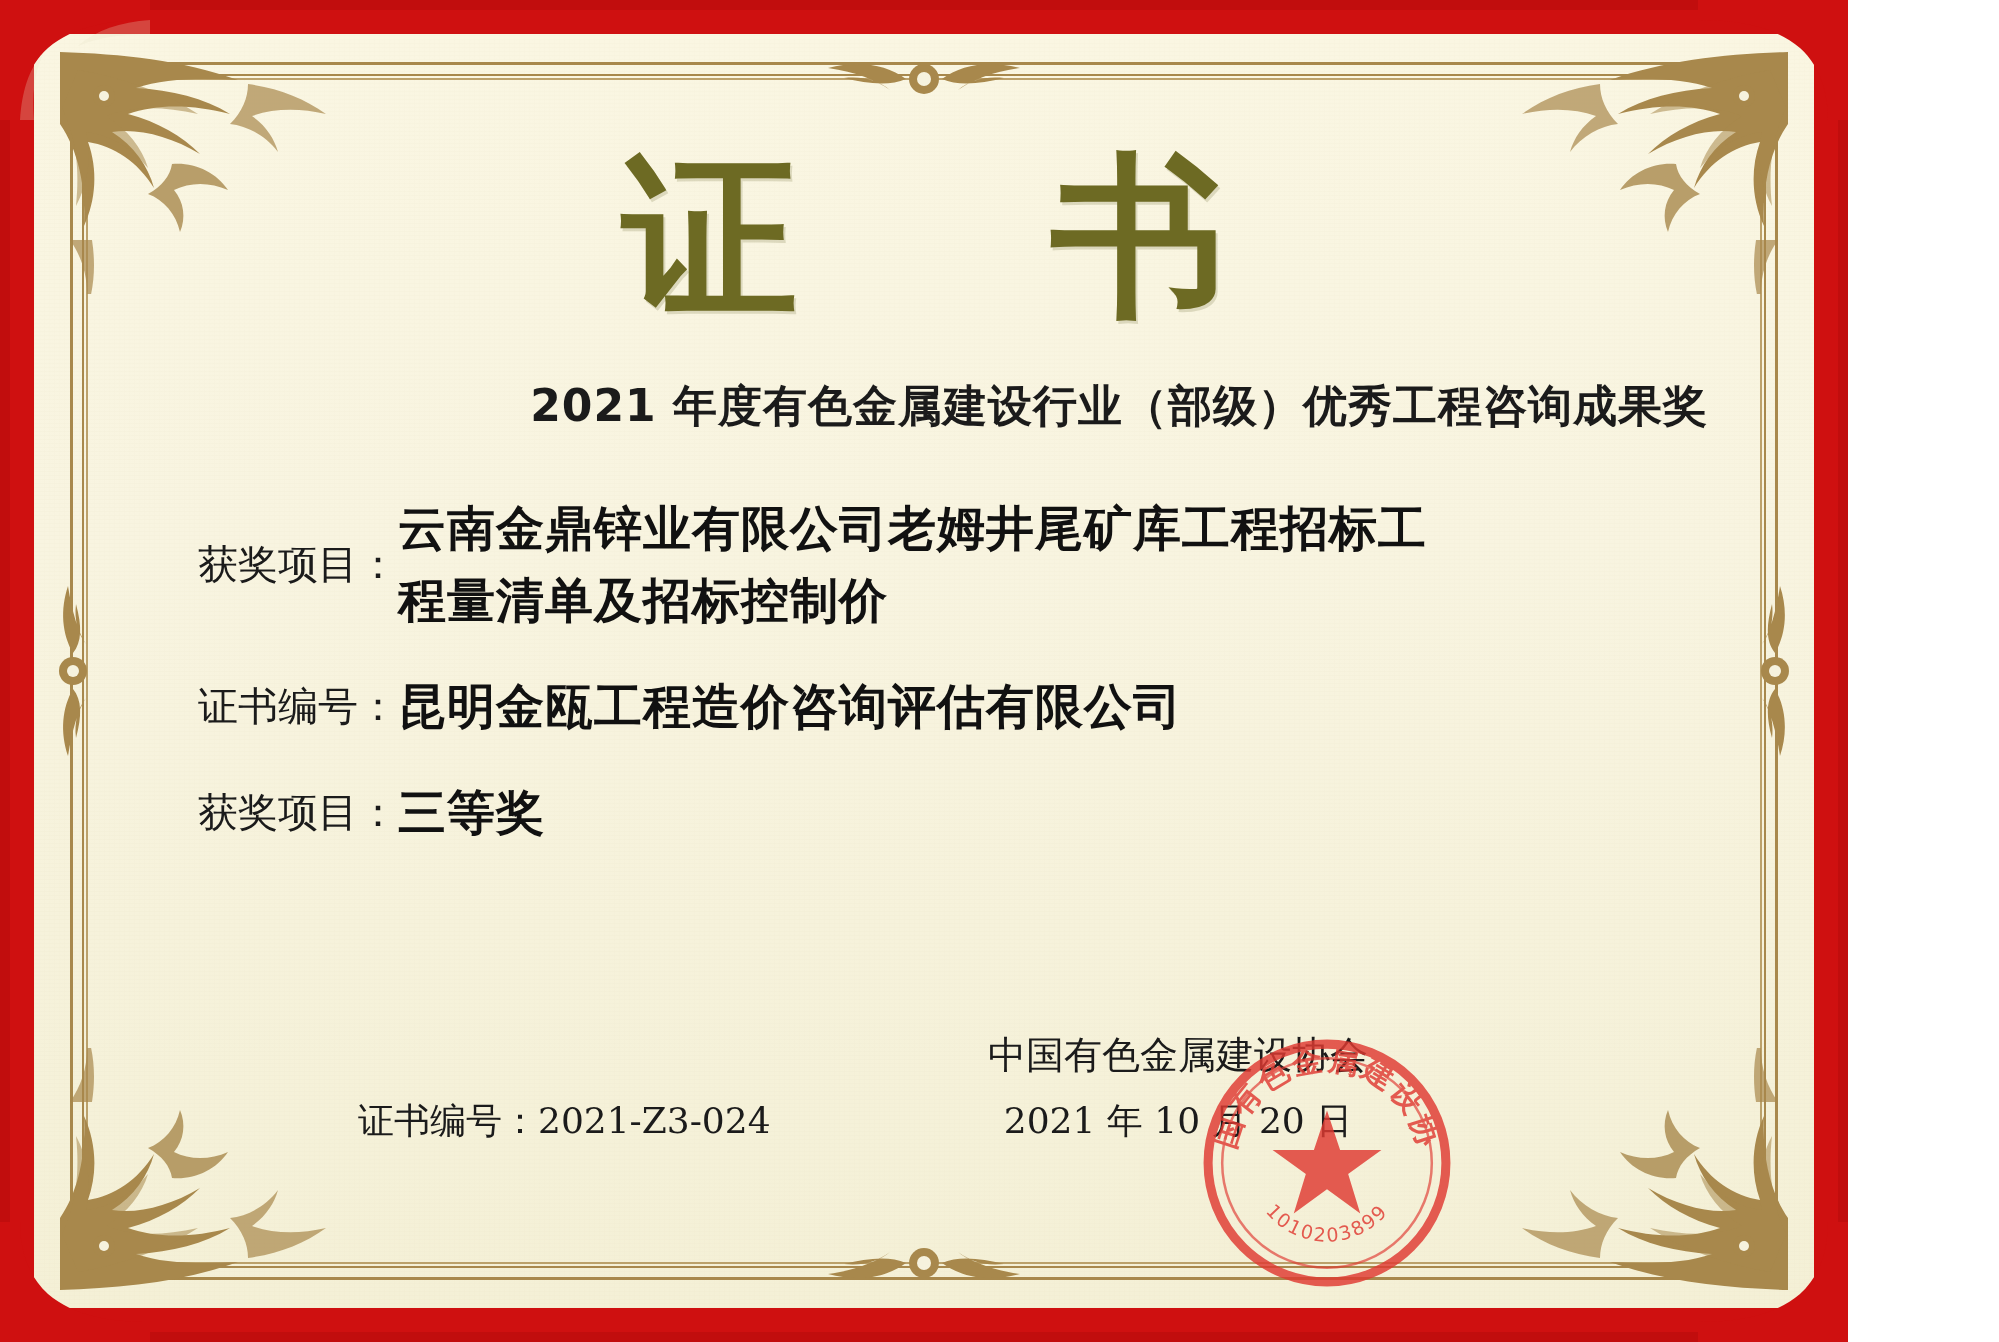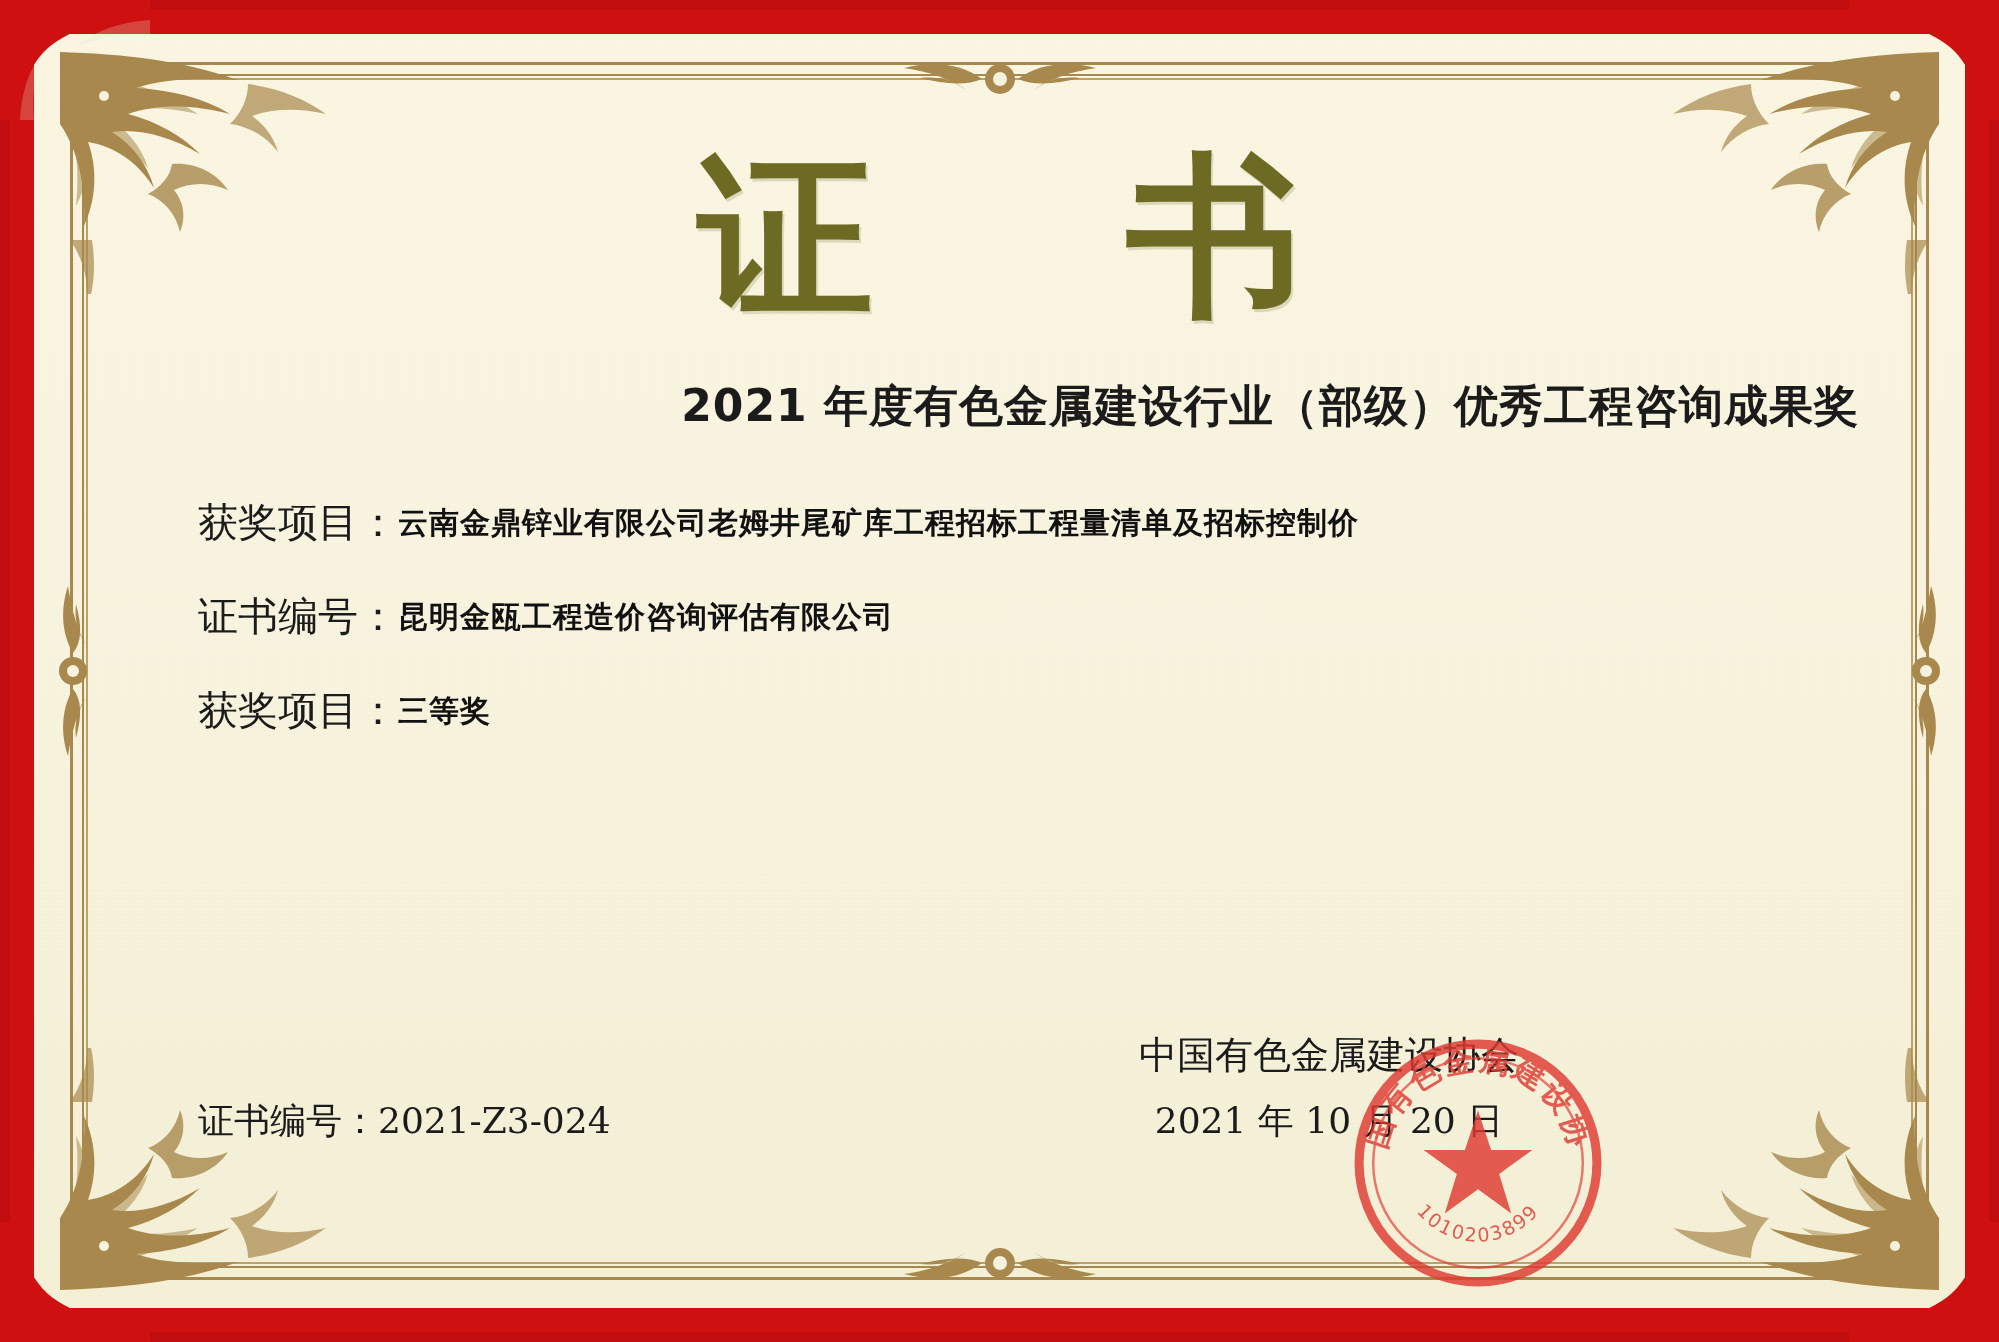--- a/index.html
+++ b/index.html
@@ -4,21 +4,21 @@
 <style>
   html,body{margin:0;padding:0;}
   body{
     width:1999px;height:1342px;
     background:#ffffff;
     font-family:"Liberation Serif", serif;
     overflow:hidden;
   }
   .certificate{
     position:relative;
-    width:1999px;height:1342px;
+    width:1848px;height:1342px;
     background:
       radial-gradient(ellipse at 50% 45%, #fbf8e6 0%, #f7f3dd 55%, #f2eed3 100%);
     box-sizing:border-box;
     overflow:hidden;
   }
 
   
   .red-frame{
     position:absolute;left:0;top:0;right:0;bottom:0;
     border:34px solid #cf1010;
@@ -160,38 +160,39 @@
     font-family:"DejaVu Sans", sans-serif;
     font-size:40px;
     color:#1b1b1b;
     white-space:nowrap;
     flex:0 0 auto;
     line-height:1.5;
   }
   .field-value{
     font-family:"DejaVu Serif", serif;
     font-weight:700;
-    font-size:30px;
+    font-size:48px;
     color:#111;
     line-height:1.5;
     letter-spacing:1px;
   }
   .field-value.two-line{max-width:1060px;}
 
   .footer{
     position:absolute;
     left:58px;right:10px;bottom:76px;
     display:flex;
     align-items:flex-end;
     justify-content:space-between;
   }
   .cert-no{
     font-family:"DejaVu Serif", serif;
     font-size:36px;
     color:#1b1b1b;
+    margin-left:160px;
     white-space:nowrap;
   }
   .issuer{
     text-align:center;
     margin-right:330px;
     position:relative;
   }
   .issuer-name{
     font-family:"DejaVu Serif", serif;
     font-size:38px;

